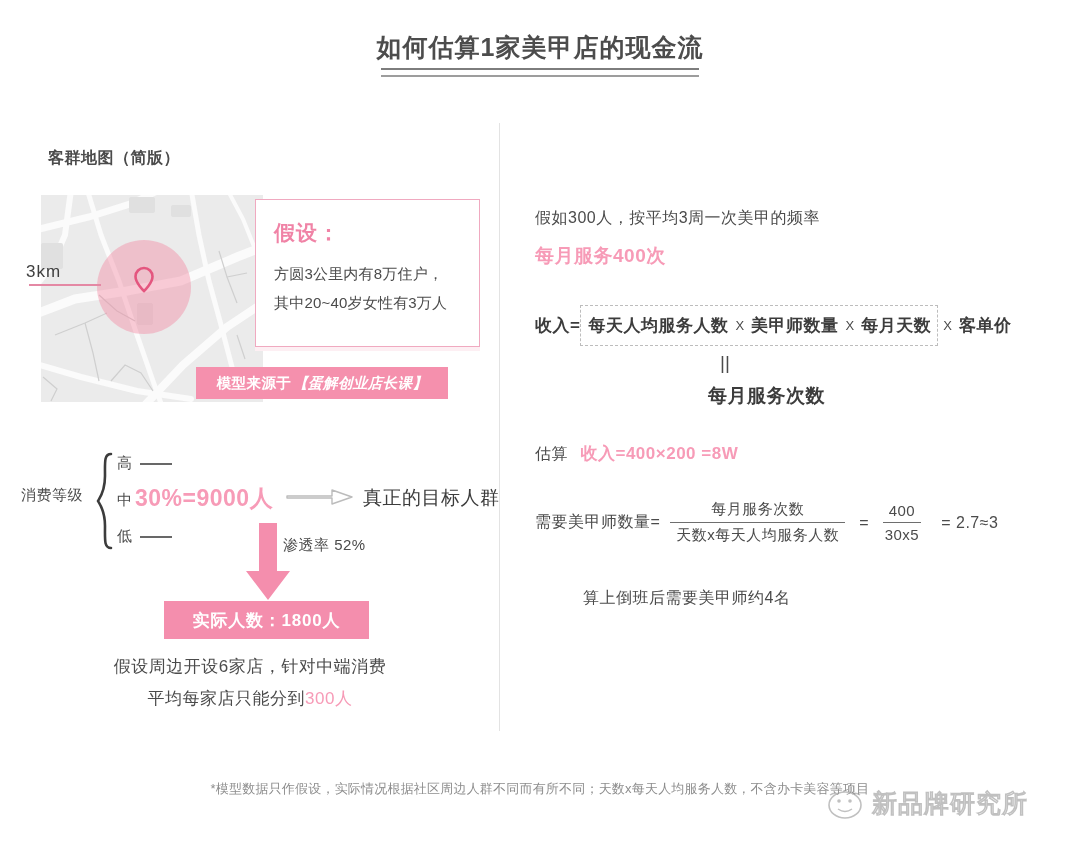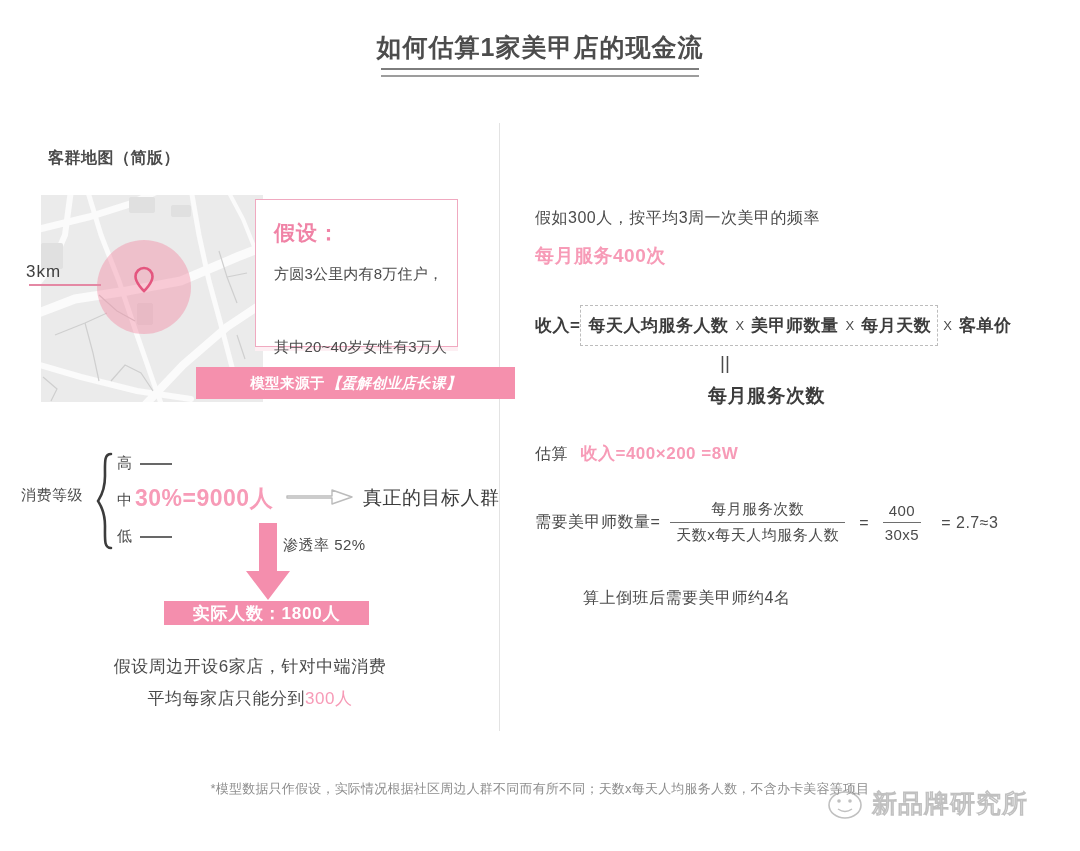--- a/index.html
+++ b/index.html
@@ -82,21 +82,21 @@
     position: absolute;
     left: 29px; top: 284px;
     width: 72px; height: 2px;
     background: #e488a4;
   }
 
   
   #assumption-box {
     position: absolute;
     left: 255px; top: 199px;
-    width: 203px; height: 148px;
+    width: 225px; height: 148px;
     background: #ffffff;
     border: 1px solid #f0a9c0;
     box-sizing: border-box;
     box-shadow: 0 4px 0 0 #fdeff3;
   }
   #assumption-title {
     position: absolute;
     left: 18px; top: 19px;
     font-size: 21px;
     font-weight: 700;
@@ -105,27 +105,27 @@
   }
   .assumption-line {
     position: absolute;
     left: 18px;
     font-size: 15px;
     color: #4b4b4b;
     letter-spacing: .2px;
     white-space: nowrap;
   }
   #assumption-l1 { top: 65px; }
-  #assumption-l2 { top: 94px; margin-top: 44px; }
+  #assumption-l2 { top: 94px; }
 
   
   #model-source-banner {
     position: absolute;
     left: 196px; top: 367px;
-    width: 319px; height: 32px;
+    width: 252px; height: 32px;
     background: #f590ad;
     display: flex;
     align-items: center;
     justify-content: center;
     box-sizing: border-box;
   }
   #model-source-text {
     font-size: 14.5px;
     color: #ffffff;
     font-weight: 600;
@@ -207,21 +207,21 @@
     left: 283px; top: 536px;
     font-size: 15px;
     color: #4b4b4b;
     letter-spacing: .5px;
     white-space: nowrap;
   }
 
   #actual-count-box {
     position: absolute;
     left: 164px; top: 601px;
-    width: 205px; height: 24px;
+    width: 205px; height: 38px;
     background: #f48ead;
     display: flex;
     align-items: center;
     justify-content: center;
   }
   #actual-count-text {
     font-size: 17px;
     font-weight: 700;
     color: #ffffff;
     letter-spacing: .8px;

